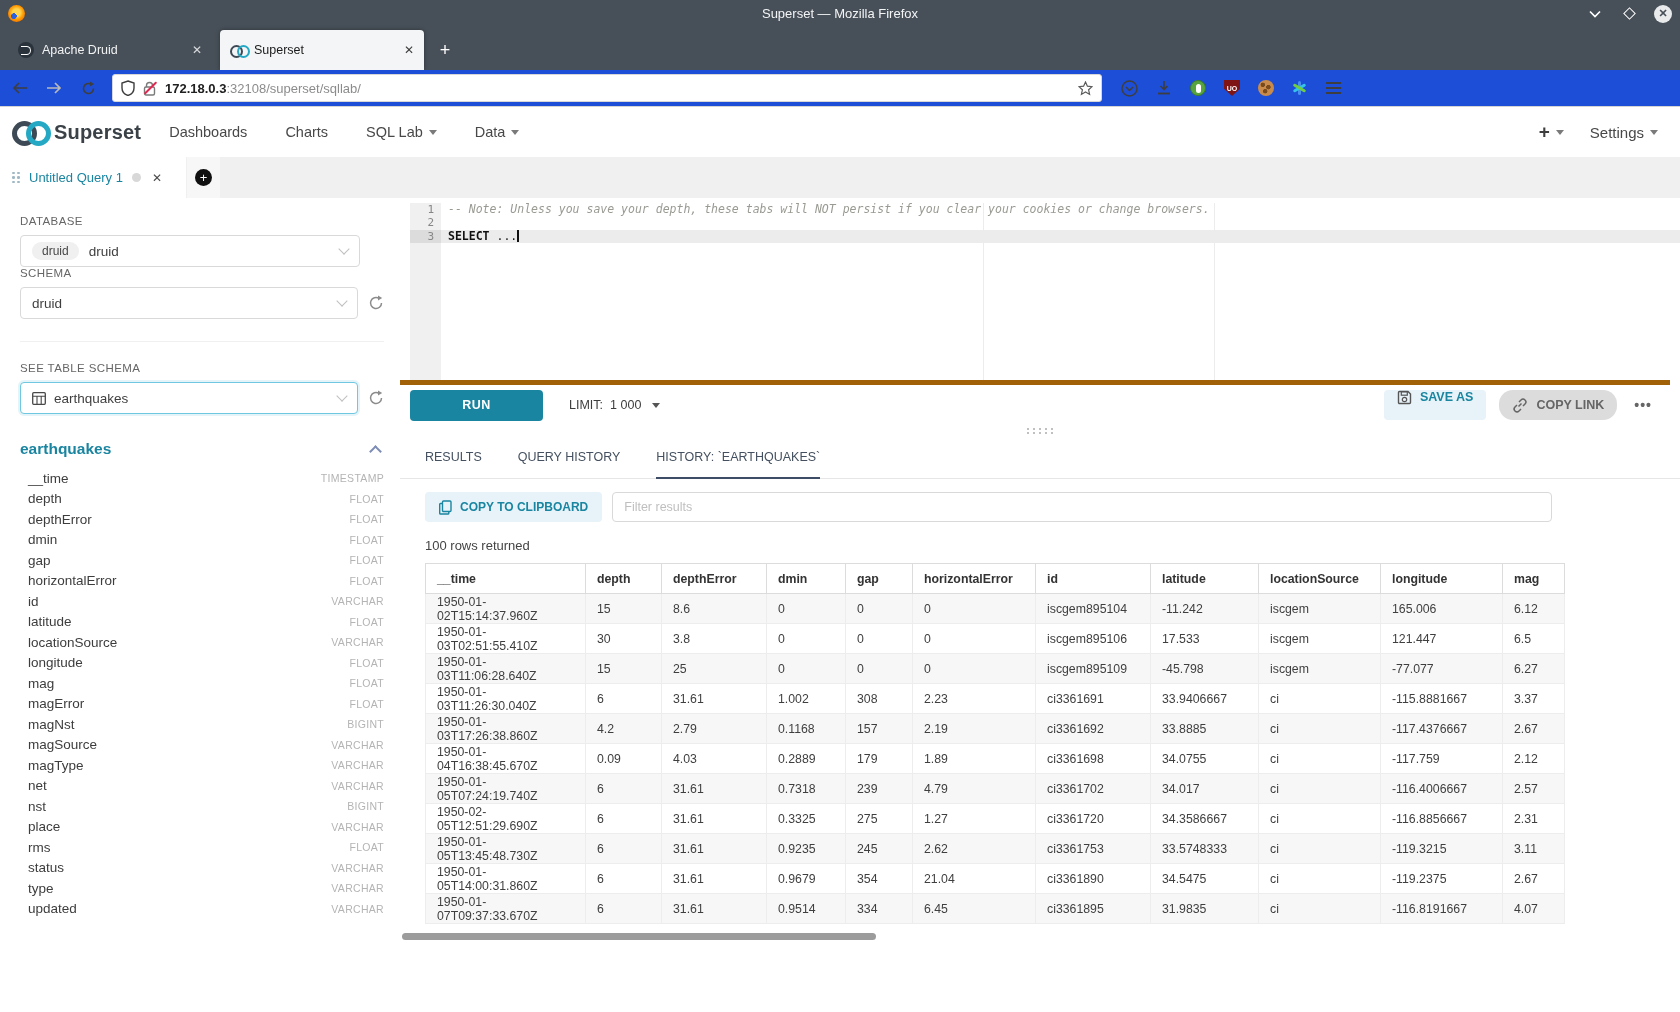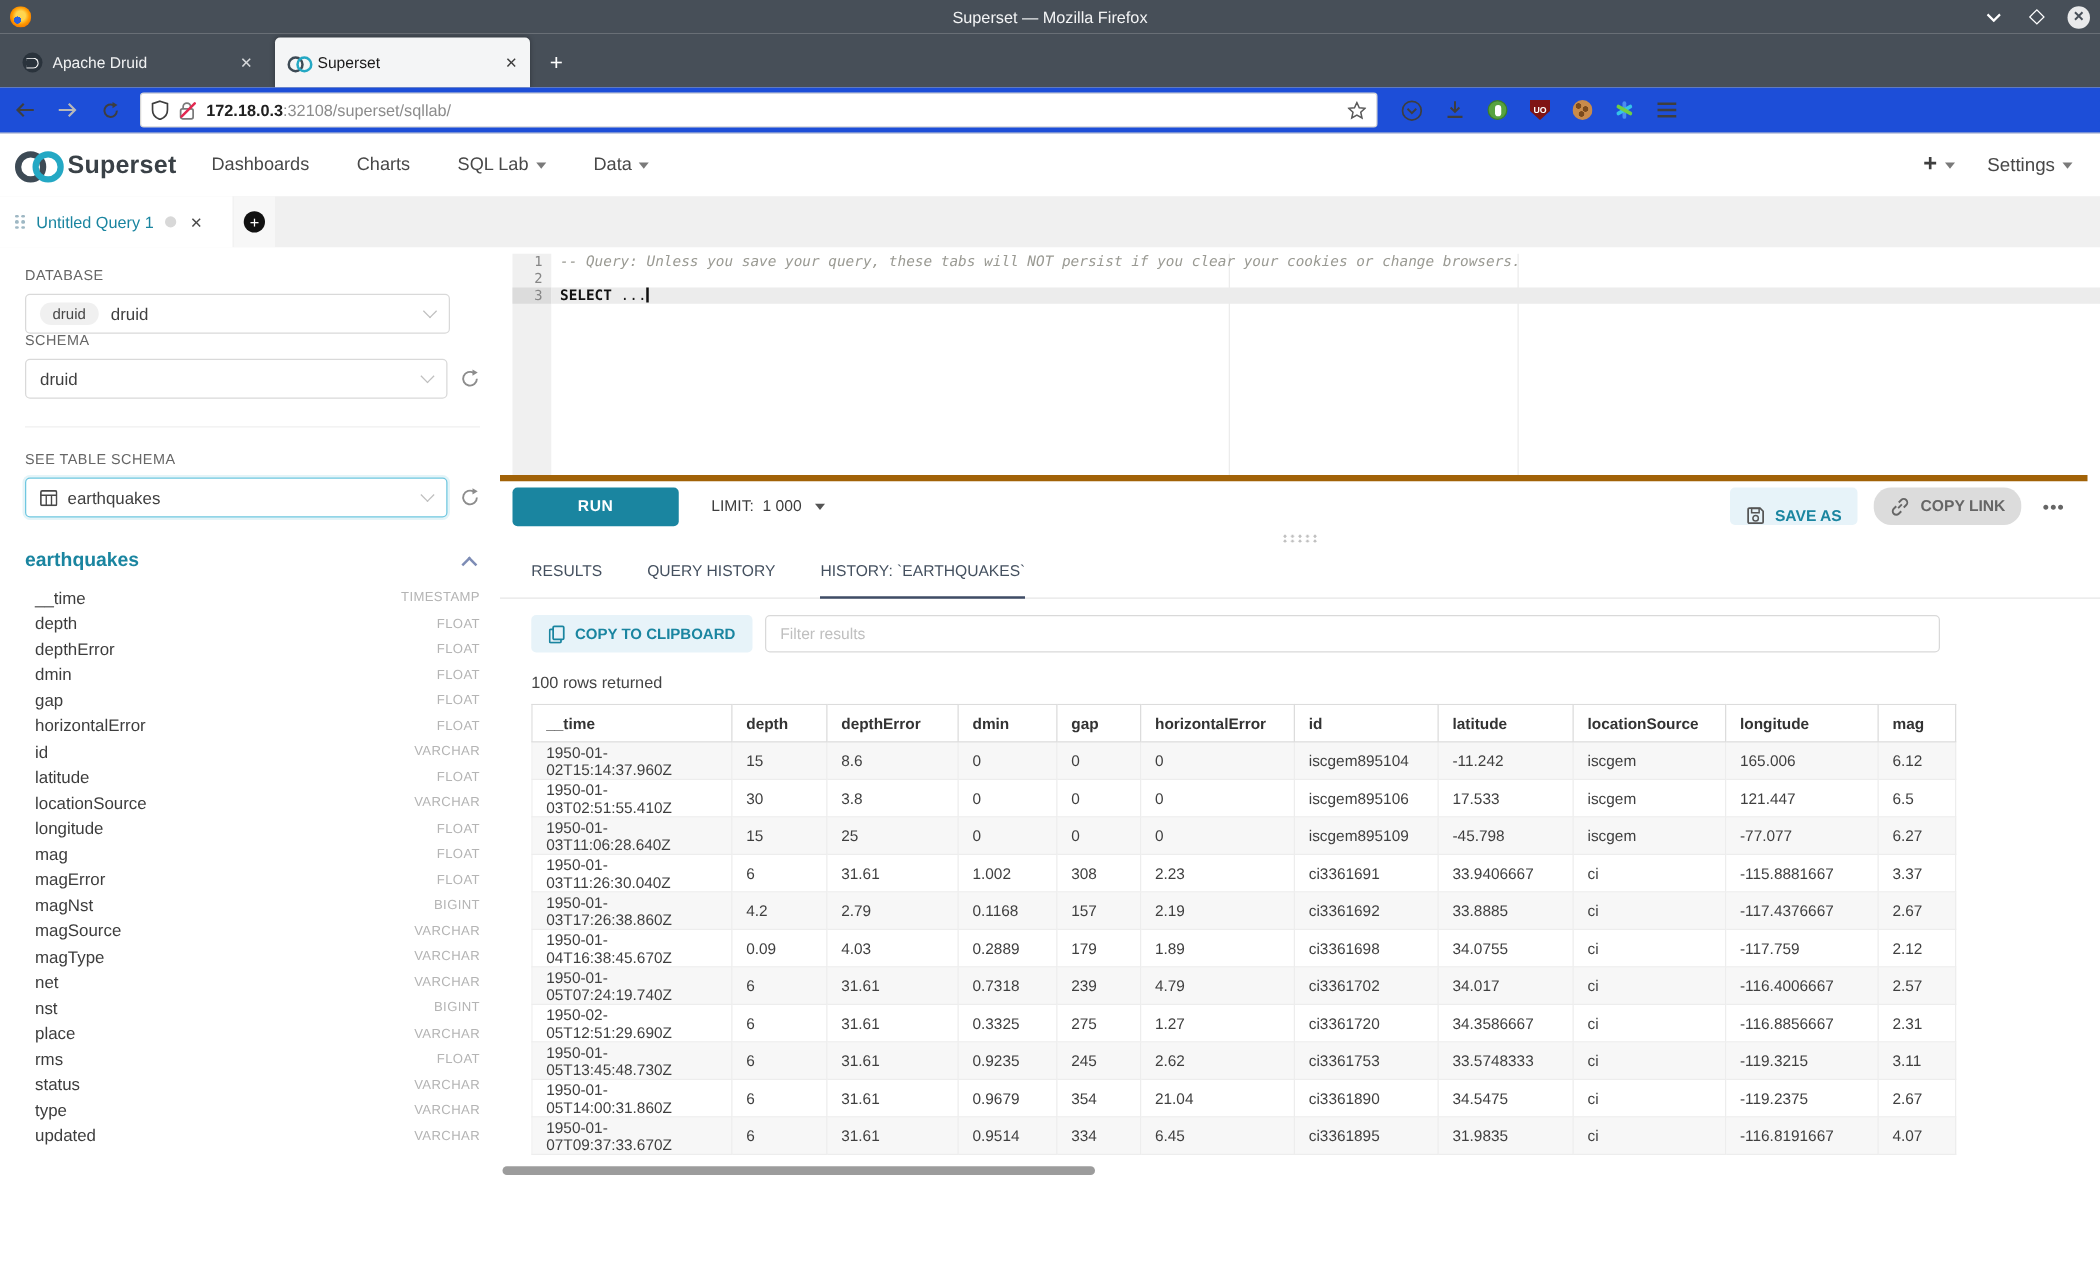--- a/index.html
+++ b/index.html
@@ -142,21 +142,21 @@
   
   .run-row { position:absolute; left:0; top:182px; right:10px; height:45px; border-top:5px solid #a16207;
              display:flex; align-items:center; }
   .run-btn { margin-left:10px; width:133px; height:31px; background:#1a85a0; color:#fff; border:none; border-radius:4px;
              font-size:12.5px; font-weight:bold; letter-spacing:.5px; }
   .limit-group { margin-left:26px; display:flex; align-items:center; gap:7px; font-size:12.5px; color:#3d3d3d; }
   .limit-caret { width:0; height:0; border-left:4px solid transparent; border-right:4px solid transparent;
                  border-top:5px solid #555; margin-left:4px; }
   .run-right { position:absolute; right:14px; display:flex; align-items:center; gap:13px; }
   .btn-saveas { height:30px; padding:0 13px; background:#e7f3f9; border:none; border-radius:4px; color:#1a85a0;
-                font-size:12.5px; font-weight:bold; display:flex; align-items:flex-end; gap:8px; }
+                font-size:12.5px; font-weight:bold; display:flex; align-items:flex-start; gap:8px; }
   .btn-copylink { height:30px; padding:0 13px; background:#dcdcdc; border:none; border-radius:14px; color:#656565;
                   font-size:12.5px; font-weight:bold; display:flex; align-items:center; gap:8px; }
   .btn-more { color:#666; font-size:14px; font-weight:bold; letter-spacing:1px; padding:0 4px; }
 
   
   .splitter { position:absolute; left:0; top:227px; right:0; height:10px; display:flex; align-items:center; justify-content:center; }
   .splitter .grip { width:30px; height:7px;
        background:radial-gradient(circle, #c0c0c0 1.1px, transparent 1.3px); background-size:6px 4px; }
 
   
@@ -490,21 +490,21 @@
 
     <div class="editor">
       <div class="print-margin" style="left:573px;"></div>
       <div class="print-margin" style="left:804px;"></div>
       <div class="ed-gutter" id="ed-gutter">
           <div class="gut-line">1</div>
           <div class="gut-line">2</div>
           <div class="gut-line active">3</div>
         </div>
       <div class="ed-body" id="ed-body">
-          <div class="ed-line"><span class="tok-comment">-- Query: Unless you save your query, these tabs will NOT persist if you clear your cookies or change browsers.</span></div>
+          <div class="ed-line"><span class="tok-comment">-- Note: Unless you save your depth, these tabs will NOT persist if you clear your cookies or change browsers.</span></div>
           <div class="ed-line"></div>
           <div class="ed-line active"><span class="tok-kw">SELECT</span> ...<span class="ed-cursor"></span></div>
         </div>
     </div>
 
     <div class="run-row">
       <button class="run-btn">RUN</button>
       <span class="limit-group">
         <span>LIMIT:</span>
         <span>1 000</span>

